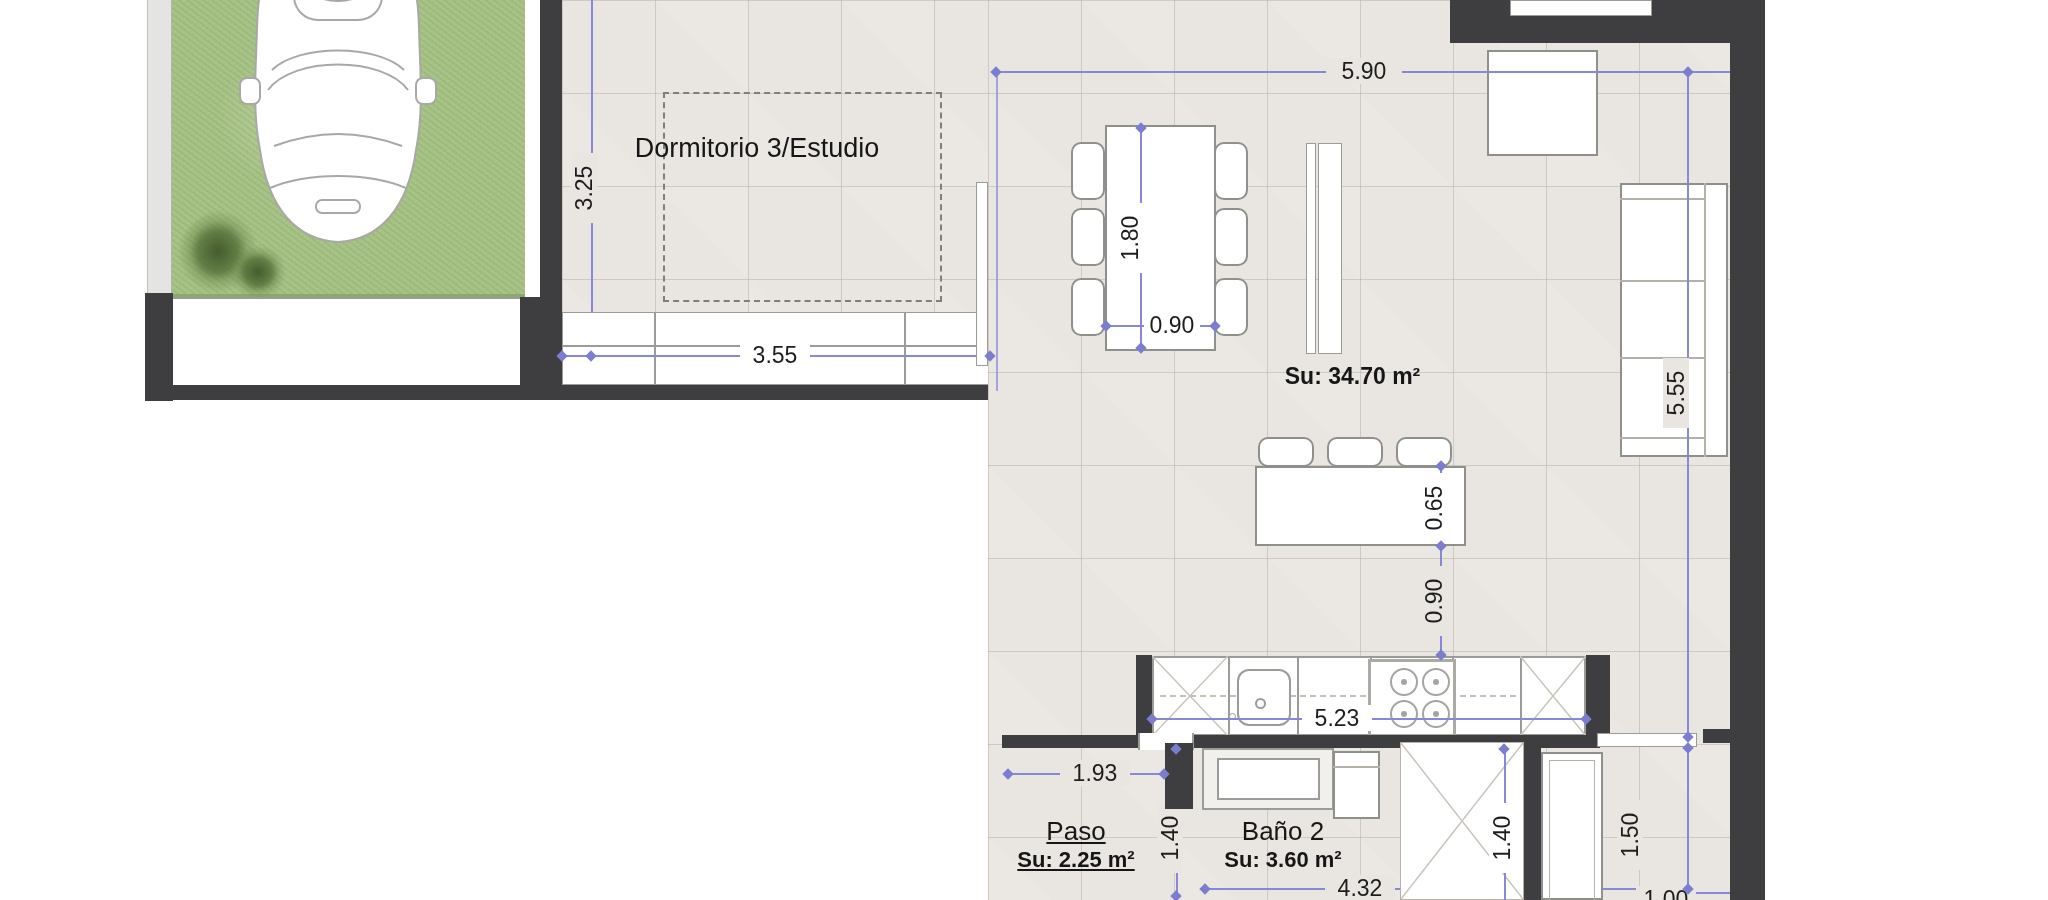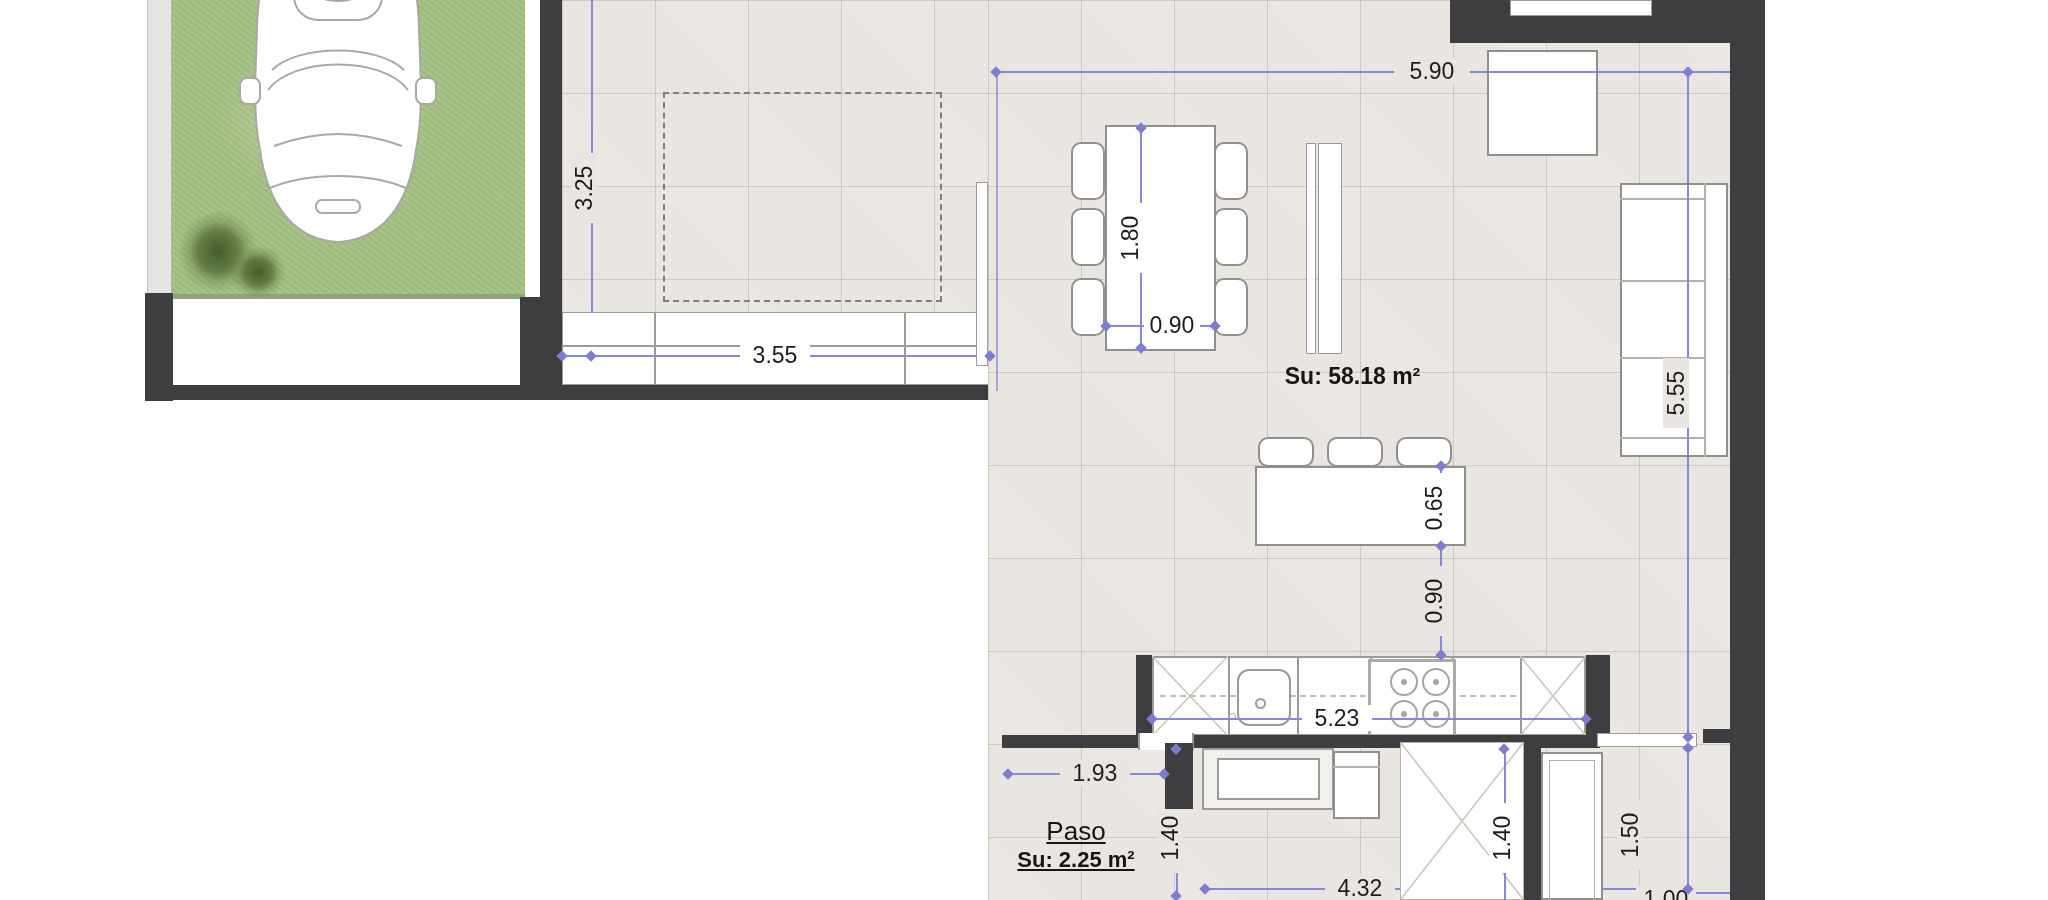--- a/index.html
+++ b/index.html
@@ -83,20 +83,21 @@
 
   <div class="white-room" style="left:172px;top:297px;width:348px;height:88px;border-top:2px solid #9b9b98;"></div>
   <div class="wall" style="left:145px;top:293px;width:28px;height:108px;"></div>
   <div class="wall" style="left:145px;top:385px;width:860px;height:15px;"></div>
   <div class="wall" style="left:520px;top:297px;width:30px;height:103px;"></div>
   <div class="wall" style="left:540px;top:0;width:22px;height:400px;"></div>
 
   <div class="tile" style="left:562px;top:0;width:426px;height:312px;"></div>
   <div class="dashedrect" style="left:663px;top:92px;width:279px;height:210px;"></div>
   <div class="room-label" style="left:592px;top:132px;width:330px;">
+    <div class="rname">Dormitorio 3/Estudio</div>
   </div>
 
   <div class="dimline-v" style="left:591px;top:0;height:357px;"></div>
   <div class="dim rot on-tile" style="left:549px;top:175px;width:70px;">3.25</div>
 
   <div class="furn-thin" style="left:562px;top:312px;width:428px;height:73px;"></div>
   <div class="hairline-h" style="left:562px;top:345px;width:428px;"></div>
   <div class="divider-v" style="left:654px;top:312px;height:73px;"></div>
   <div class="divider-v" style="left:904px;top:312px;height:73px;"></div>
   <div class="dimline-h" style="left:562px;top:355px;width:428px;"></div>
@@ -107,39 +108,39 @@
   <div class="furn-thin" style="left:1005px;top:0;width:13px;height:96px;border-width:1.5px;"></div>
 
   <div class="tile" style="left:988px;top:0;width:742px;height:900px;"></div>
   <div class="wall" style="left:1450px;top:0;width:315px;height:43px;"></div>
   <div class="furn-thin" style="left:1510px;top:0;width:142px;height:16px;border-width:1px;"></div>
   <div class="wall" style="left:1730px;top:0;width:35px;height:900px;"></div>
   <div class="furn" style="left:1487px;top:50px;width:111px;height:106px;"></div>
 
   <div class="dimline-h" style="left:996px;top:71px;width:734px;"></div>
   <div class="dimline-v" style="left:996px;top:71px;height:320px;opacity:.7;"></div>
-  <div class="dim on-tile" style="left:1394px;top:58px;width:76px;">5.90</div>
+  <div class="dim on-tile" style="left:1326px;top:58px;width:76px;">5.90</div>
 
   <div class="chair" style="left:1071px;top:142px;"></div>
   <div class="chair" style="left:1071px;top:208px;"></div>
   <div class="chair" style="left:1071px;top:278px;"></div>
   <div class="chair" style="left:1214px;top:142px;"></div>
   <div class="chair" style="left:1214px;top:208px;"></div>
   <div class="chair" style="left:1214px;top:278px;"></div>
   <div class="furn" style="left:1105px;top:125px;width:111px;height:226px;"></div>
   <div class="dimline-v" style="left:1140px;top:127px;height:222px;"></div>
   <div class="dim rot on-white" style="left:1095px;top:225px;width:70px;">1.80</div>
   <div class="dimline-h" style="left:1105px;top:325px;width:111px;"></div>
   <div class="dim on-white" style="left:1144px;top:312px;width:56px;">0.90</div>
 
   <div class="furn-thin" style="left:1306px;top:143px;width:10px;height:211px;border-width:1.5px;"></div>
   <div class="furn-thin" style="left:1318px;top:143px;width:24px;height:211px;border-width:1.5px;"></div>
 
   <div class="room-label" style="left:1180px;top:362px;width:345px;">
-    <div class="rarea">Su: 58.18 m²</div>
+    <div class="rarea">Su: 34.70 m²</div>
   </div>
 
   <div class="stool" style="left:1258px;top:437px;"></div>
   <div class="stool" style="left:1327px;top:437px;"></div>
   <div class="stool" style="left:1396px;top:437px;"></div>
   <div class="furn" style="left:1255px;top:466px;width:211px;height:80px;"></div>
   <div class="dimline-v" style="left:1440px;top:466px;height:80px;"></div>
   <div class="dim rot on-white" style="left:1399px;top:495px;width:70px;">0.65</div>
   <div class="dimline-v" style="left:1440px;top:546px;height:110px;"></div>
   <div class="dim rot on-tile" style="left:1399px;top:588px;width:70px;">0.90</div>
@@ -203,20 +204,24 @@
   <div class="room-label" style="left:996px;top:816px;width:160px;text-decoration:underline;">
     <div class="rname-sm">Paso</div>
     <div class="rarea" style="font-size:22px;">Su: 2.25 m²</div>
   </div>
 
   <div class="wall" style="left:1165px;top:743px;width:28px;height:66px;"></div>
   <div class="abs" style="left:1202px;top:748px;width:132px;height:62px;background:#f2f0ed;border:2px solid #9b9b98;"></div>
   <div class="abs" style="left:1217px;top:758px;width:103px;height:42px;background:#fff;border:2px solid #9b9b98;"></div>
   <div class="abs" style="left:1333px;top:751px;width:47px;height:68px;background:#fff;border:2px solid #8f8f8c;"></div>
   <div class="hairline-lt" style="left:1333px;top:766px;width:47px;height:2px;"></div>
+  <div class="room-label" style="left:1198px;top:816px;width:170px;">
+    <div class="rname-sm">Baño 2</div>
+    <div class="rarea" style="font-size:22px;">Su: 3.60 m²</div>
+  </div>
   <div class="dimline-h" style="left:1200px;top:888px;width:488px;"></div>
   <div class="dim on-tile" style="left:1325px;top:875px;width:70px;">4.32</div>
 
   <div class="abs" style="left:1400px;top:742px;width:124px;height:158px;background:#fff;border:1px solid #b8b3ab;">
     <svg width="122" height="156" viewBox="0 0 122 156" stroke="#c9c4bc" stroke-width="1.5">
         <line x1="0" y1="0" x2="122" y2="156"></line>
         <line x1="122" y1="0" x2="0" y2="156"></line>
       </svg>
   </div>
   <div class="wall" style="left:1524px;top:748px;width:17px;height:152px;"></div>

